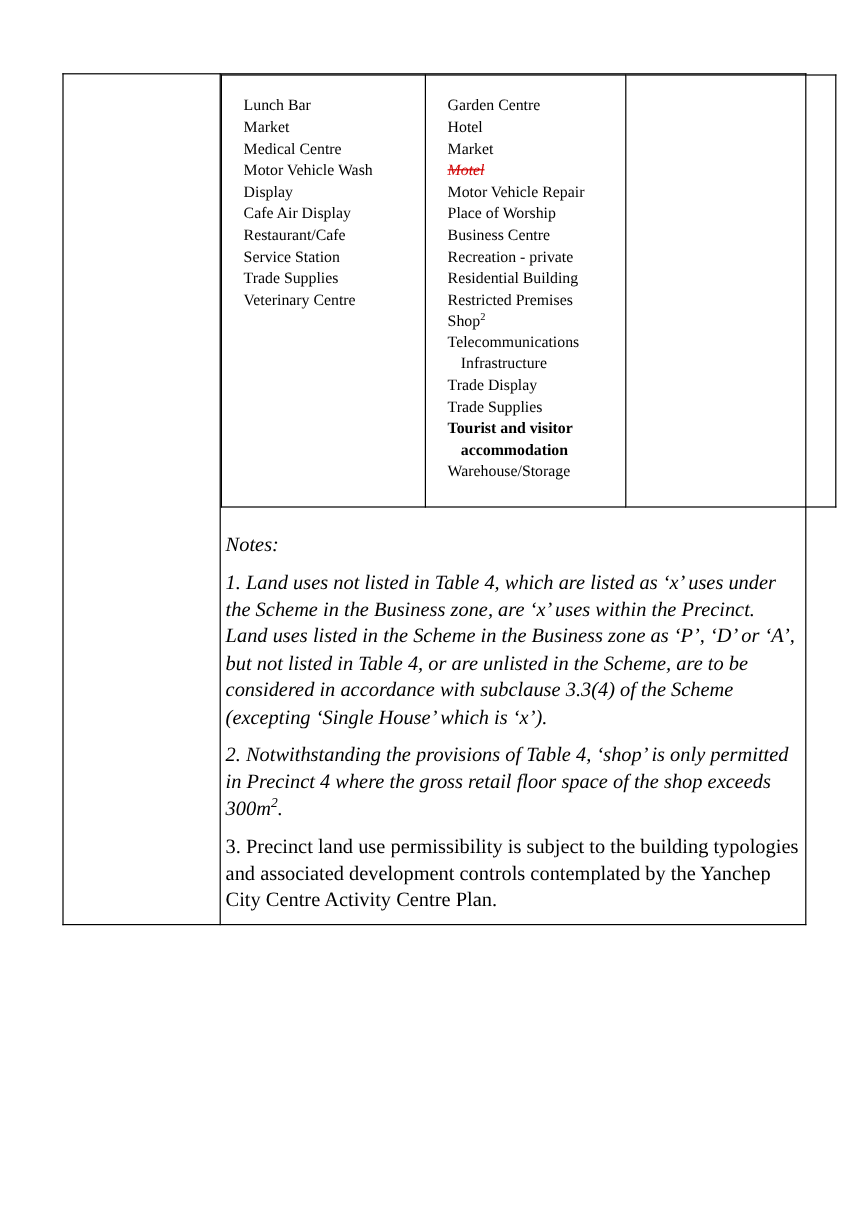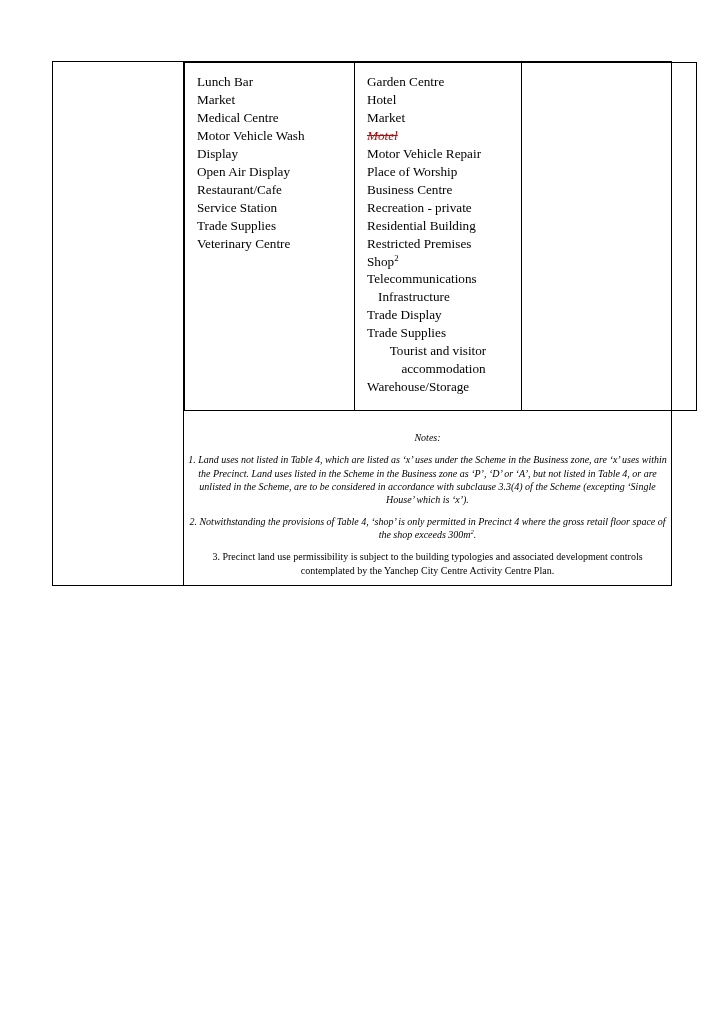--- a/index.html
+++ b/index.html
@@ -51,53 +51,52 @@
     padding: 4px 6px 8px 6px;
     font-size: 13.2px;
     line-height: 1.36;
   }
   td.col-a { width: 157px; }
   td.col-b { width: 154px; }
   td.col-c { width: 162px; }
 
   .use-list {
     list-style: none;
-    margin: 6px;
+    margin: 12px;
     padding: 0;
   }
   .use-list li {
     margin: 0;
     padding: 0 0 0 11px;
     text-indent: -11px;
   }
   .use-list li.bold {
-    font-weight: normal;
-    text-align: center;
+    font-weight: bold;
   }
   .use-list li.struck {
     color: #d00000;
     text-decoration: line-through;
     text-decoration-color: #d00000;
     font-style: italic;
   }
   .use-list li .sup {
     font-size: 0.66em;
     vertical-align: super;
     line-height: 0;
   }
 
   
   .notes {
     padding: 20px 4px 0 4px;
   }
   .notes p {
     margin: 0 0 9px 0;
-    font-size: 10px;
+    font-size: 17px;
     line-height: 1.32;
-    text-align: center;
+    text-align: left;
   }
   .notes p.italic {
     font-style: italic;
   }
   .notes p.roman {
     font-style: normal;
   }
   .notes p:last-child {
     margin-bottom: 8px;
   }
@@ -120,21 +119,21 @@
           <tbody>
             <tr>
 
               <td class="col-a">
                 <ul class="use-list">
                   <li>Lunch Bar</li>
                   <li>Market</li>
                   <li>Medical Centre</li>
                   <li>Motor Vehicle Wash</li>
                   <li>Display</li>
-                  <li>Open Air Display</li>
+                  <li>Cafe Air Display</li>
                   <li>Restaurant/Cafe</li>
                   <li>Service Station</li>
                   <li>Trade Supplies</li>
                   <li>Veterinary Centre</li>
                 </ul>
               </td>
 
               <td class="col-b">
                 <ul class="use-list">
                   <li>Garden Centre</li>

